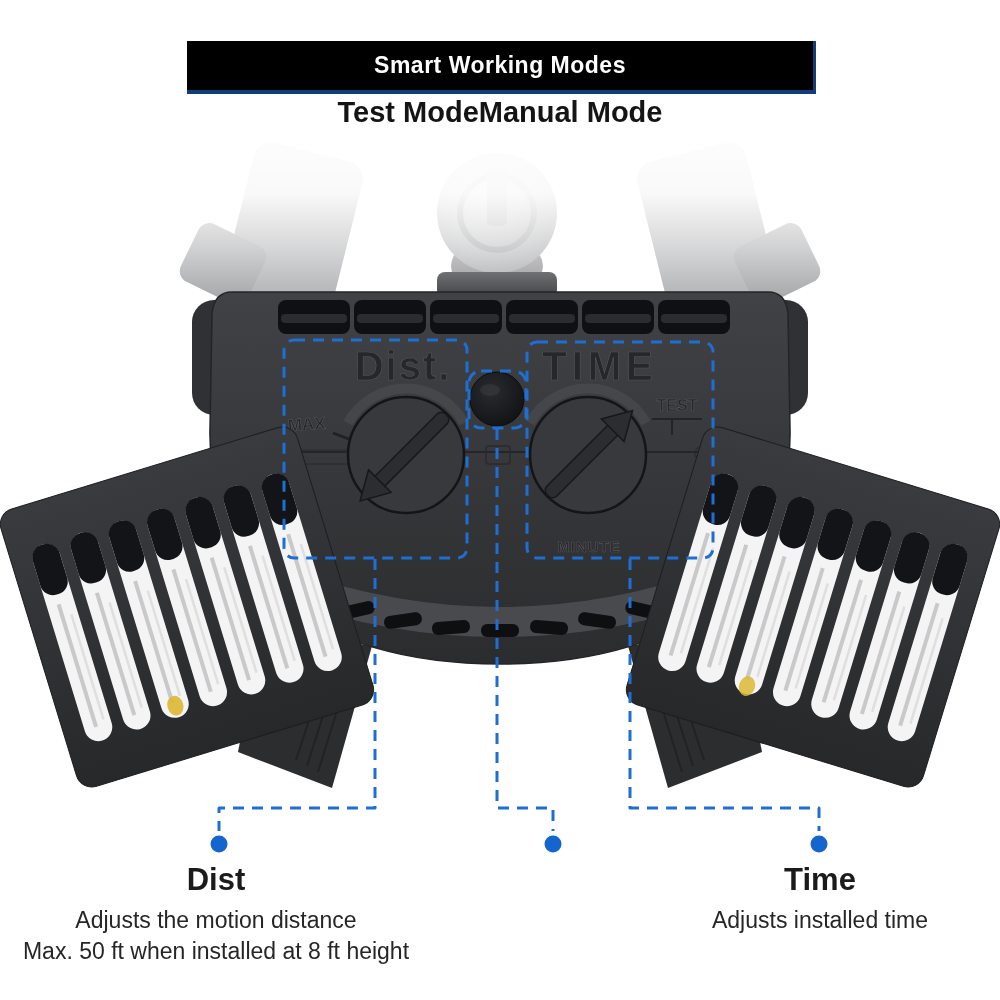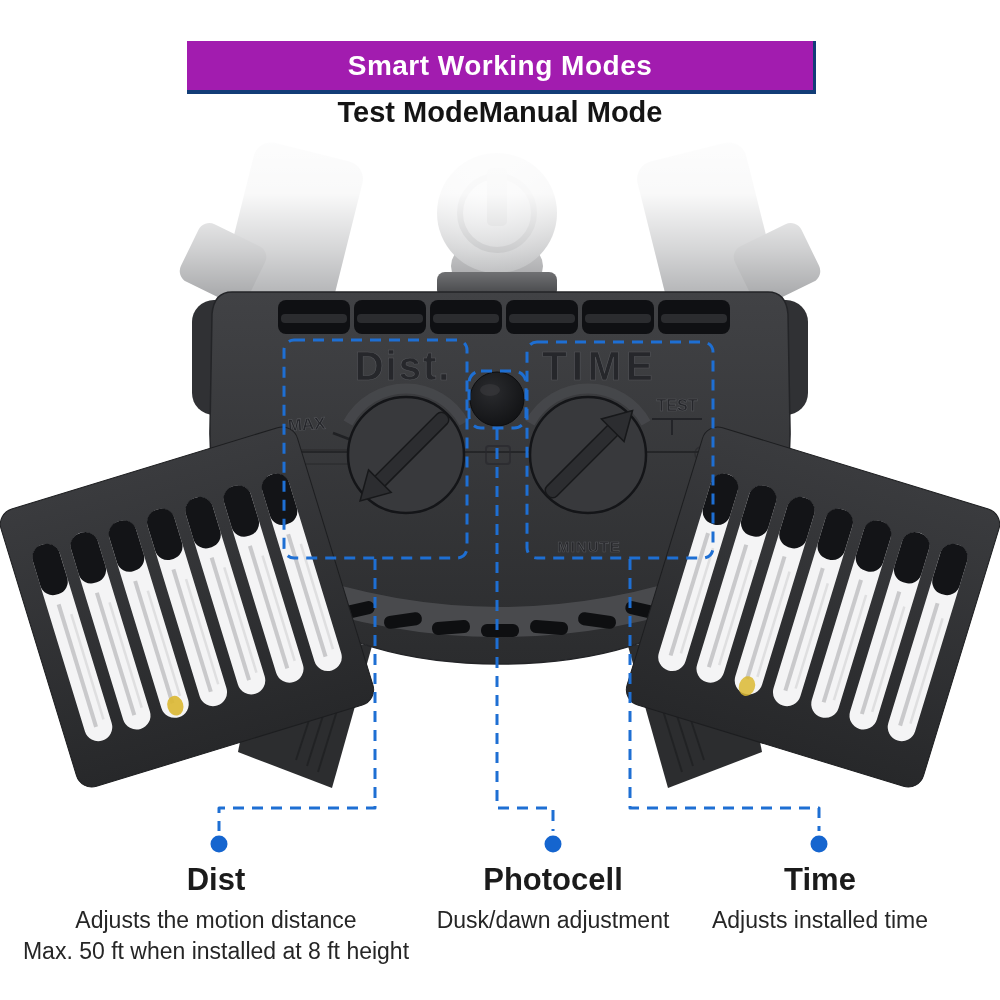--- a/index.html
+++ b/index.html
@@ -3,23 +3,23 @@
 <meta charset="utf-8">
 <style>
   html,body{margin:0;padding:0;background:#fff;}
   #stage{
     position:relative;width:1000px;height:1000px;background:#ffffff;
     font-family:"Liberation Sans", sans-serif;overflow:hidden;
   }
   #product-svg{position:absolute;left:0;top:0;width:1000px;height:1000px;}
   .banner{
     position:absolute;left:187px;top:41px;width:626px;height:49px;
-    background:#a21caf;border-bottom:4px solid #123d77;border-right:3px solid #123d77;
+    background:#000000;border-bottom:4px solid #123d77;border-right:3px solid #123d77;
     display:flex;align-items:center;justify-content:center;
-    color:#ffffff;font-size:28px;font-weight:700;letter-spacing:.5px;
+    color:#ffffff;font-size:23px;font-weight:700;letter-spacing:.5px;
   }
   .modes-row{
     position:absolute;left:0;top:96px;width:1000px;
     display:flex;justify-content:center;
     font-size:29px;font-weight:700;color:#141414;
   }
   .callout-label{position:absolute;top:862px;text-align:center;transform:translateX(-50%);}
   .callout-label h3{margin:0 0 8px 0;font-size:31px;font-weight:800;color:#1b1b1b;}
   .callout-label p{margin:2px 0;font-size:23px;font-weight:400;color:#262626;line-height:1.25;}
   .lbl-dist{left:216px;width:440px;}
@@ -208,22 +208,18 @@
   <div class="modes-row">
     <span>Test Mode</span>
     <span>Manual Mode</span>
   </div>
 
   <div class="callout-label lbl-dist">
     <h3>Dist</h3>
     <p>Adjusts the motion distance</p>
     <p>Max. 50 ft when installed at 8 ft height</p>
   </div>
-  <div class="callout-label lbl-photocell">
-    <h3>Photocell</h3>
-    <p>Dusk/dawn adjustment</p>
-  </div>
   <div class="callout-label lbl-time">
     <h3>Time</h3>
     <p>Adjusts installed time</p>
   </div>
 
 </div>
 
 </body></html>

